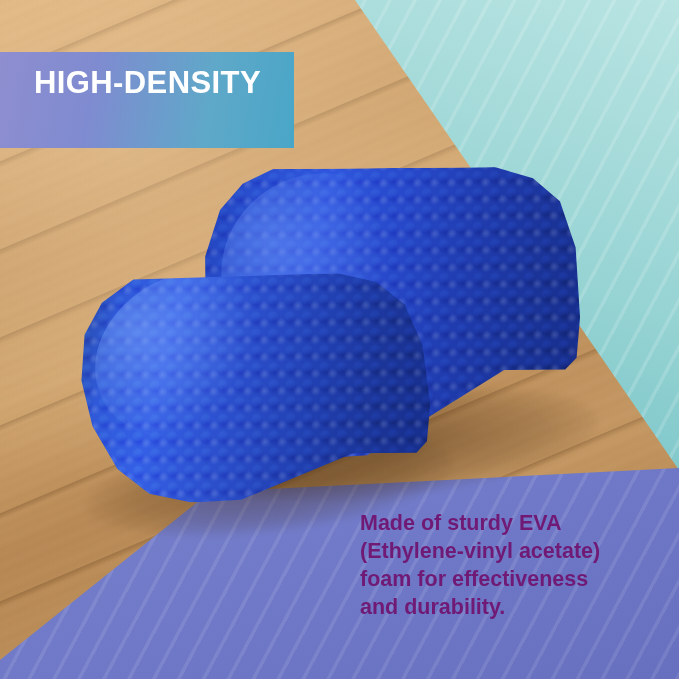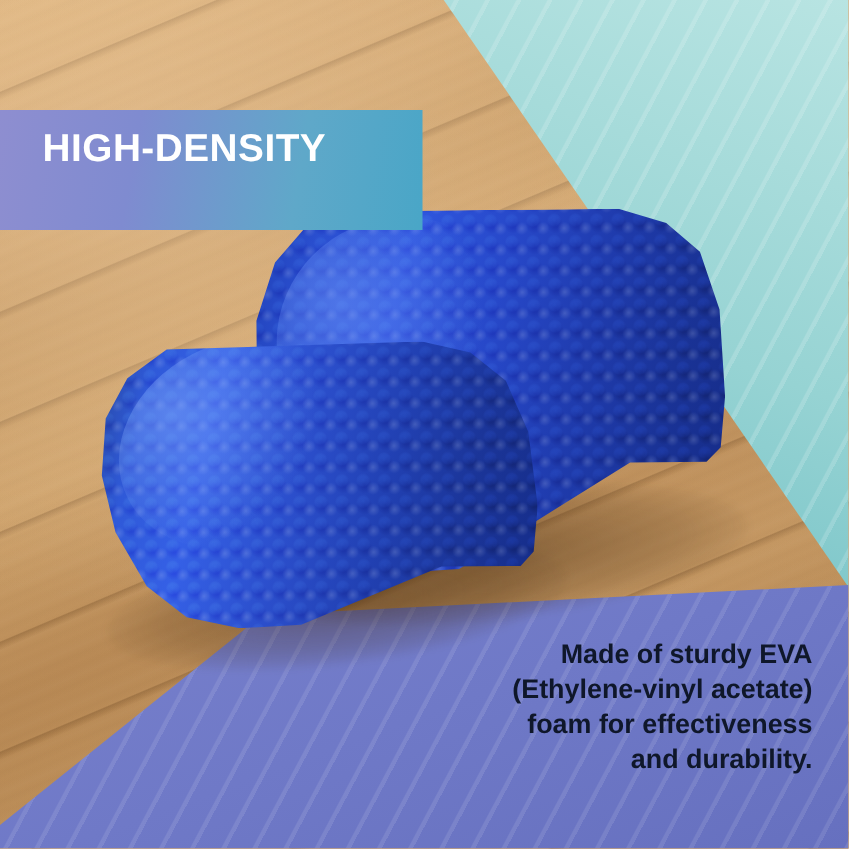--- a/index.html
+++ b/index.html
@@ -114,27 +114,26 @@
       rgba(255,255,255,0.00) 4px,
       rgba(255,255,255,0.00) 22px
     );
   }
 
   
   .banner {
     position: absolute;
     left: 0;
     top: 52px;
-    width: 338px;
+    width: 294px;
     height: 96px;
     background: linear-gradient(100deg, #8e8ed0 0%, #7f8bd0 32%, #5fa8c9 70%, #49a6c7 100%);
     box-sizing: border-box;
     padding: 14px 0 0 34px;
     color: #ffffff;
-    margin-top: 36px;
   }
   .banner-title {
     font-size: 31px;
     font-weight: bold;
     letter-spacing: 0.4px;
     line-height: 1.08;
     margin: 0;
     white-space: nowrap;
   }
   .banner-sub {
@@ -145,25 +144,25 @@
     padding-left: 48px;
     white-space: nowrap;
   }
 
   
   .caption {
     position: absolute;
     left: 360px;
     top: 510px;
     width: 290px;
-    color: #0f172a;
+    color: #701a75;
     font-size: 21.5px;
     font-weight: bold;
     line-height: 1.30;
-    text-align: right;
+    text-align: left;
     white-space: pre-line;
   }
 
   
   .roller {
     position: absolute;
   }
 
   
   #roller-back {

